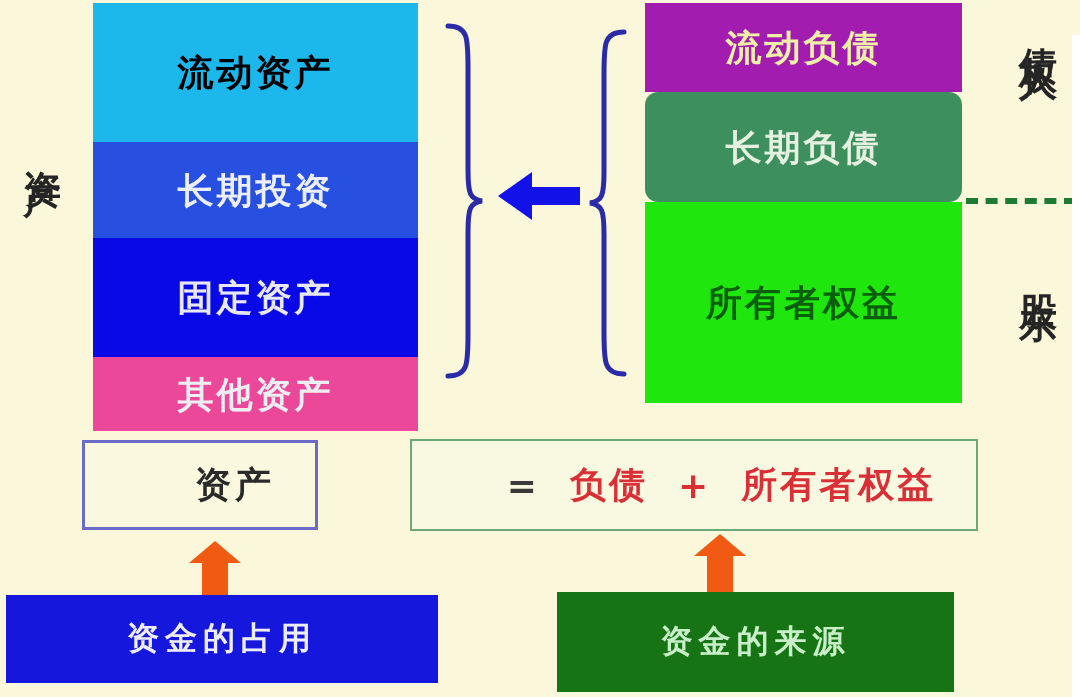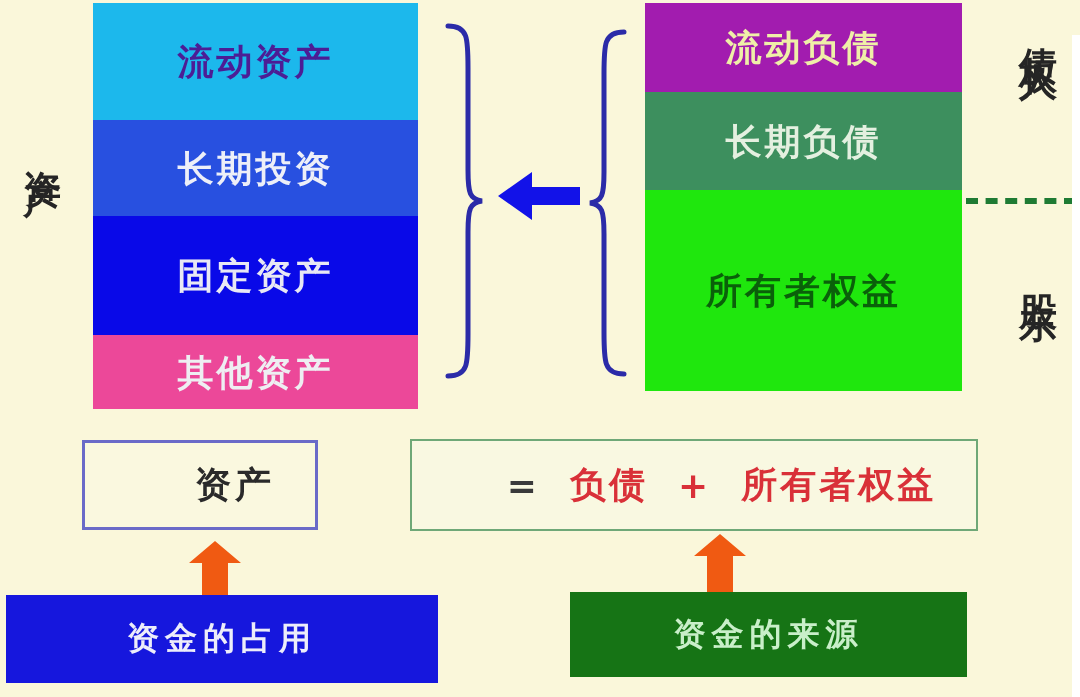--- a/index.html
+++ b/index.html
@@ -10,26 +10,26 @@
   }
   .vlabel{
     position:absolute;writing-mode:vertical-rl;text-orientation:upright;
     font-size:38px;font-weight:bold;color:#252525;letter-spacing:8px;
   }
   
   #left-stack{position:absolute;left:93px;top:3px;width:325px;display:flex;flex-direction:column;}
   #right-stack{position:absolute;left:645px;top:3px;width:317px;display:flex;flex-direction:column;}
   .band{display:flex;flex-direction:column;align-items:center;justify-content:center;
         font-size:36px;font-weight:bold;letter-spacing:3px;line-height:1.25;}
-  .b-la1{height:117px;background:#1CB8EC;color:#4c1d95;}
+  .b-la1{height:139px;background:#1CB8EC;color:#000000;}
   .b-la2{height:96px;background:#2850E0;color:#EDEFF8;}
   .b-la3{height:119px;background:#0909E8;color:#E8E8F4;}
   .b-la4{height:74px;background:#ec4899;color:#EEEEF2;}
   .b-ra1{height:89px;background:#a21caf;color:#EFEFA8;}
-  .b-ra2{height:98px;background:#3D8F5E;color:#E4F0E0;}
+  .b-ra2{height:110px;background:#3D8F5E;color:#E4F0E0;border-radius:13px;}
   .b-ra3{height:201px;background:#1FE70D;color:#0A600A;}
   
   .shape{position:absolute;}
   
   #dashed-line{position:absolute;left:966px;top:198px;width:110px;height:0;
     border-top:6px dashed #1E7B33;}
   
   #assets-box{position:absolute;left:82px;top:440px;width:236px;height:90px;
     border:3px solid #6A6AC8;background:#FAF8DF;box-sizing:border-box;
     display:flex;align-items:center;justify-content:center;padding-left:70px;
@@ -37,21 +37,21 @@
   #equation-box{position:absolute;left:410px;top:439px;width:568px;height:92px;
     border:2px solid #6FA877;background:#F9F8E1;box-sizing:border-box;
     display:flex;align-items:center;justify-content:center;gap:30px;padding-left:55px;
     font-size:36px;font-weight:bold;letter-spacing:3px;}
   #equation-box .eq{color:#3A3A3A;}
   #equation-box .red{color:#D93038;}
   
   .bar{position:absolute;display:flex;align-items:center;justify-content:center;
        font-size:32px;font-weight:bold;letter-spacing:6px;}
   #bar-uses{left:6px;top:595px;width:432px;height:88px;background:#1617DD;color:#EDEDFA;}
-  #bar-sources{left:570px;top:592px;width:397px;height:85px;background:#167415;color:#C9EFC9;}
+  #bar-sources{left:557px;top:592px;width:397px;height:100px;background:#167415;color:#C9EFC9;}
   #right-edge-strip{position:absolute;left:1072px;top:35px;width:8px;height:662px;background:#FFFFFF;}
 </style>
 </head>
 <body>
 
 <div id="canvas">
 
   <div class="vlabel" style="left:16px;top:140px;">资产</div>
 
   <div id="left-stack">

